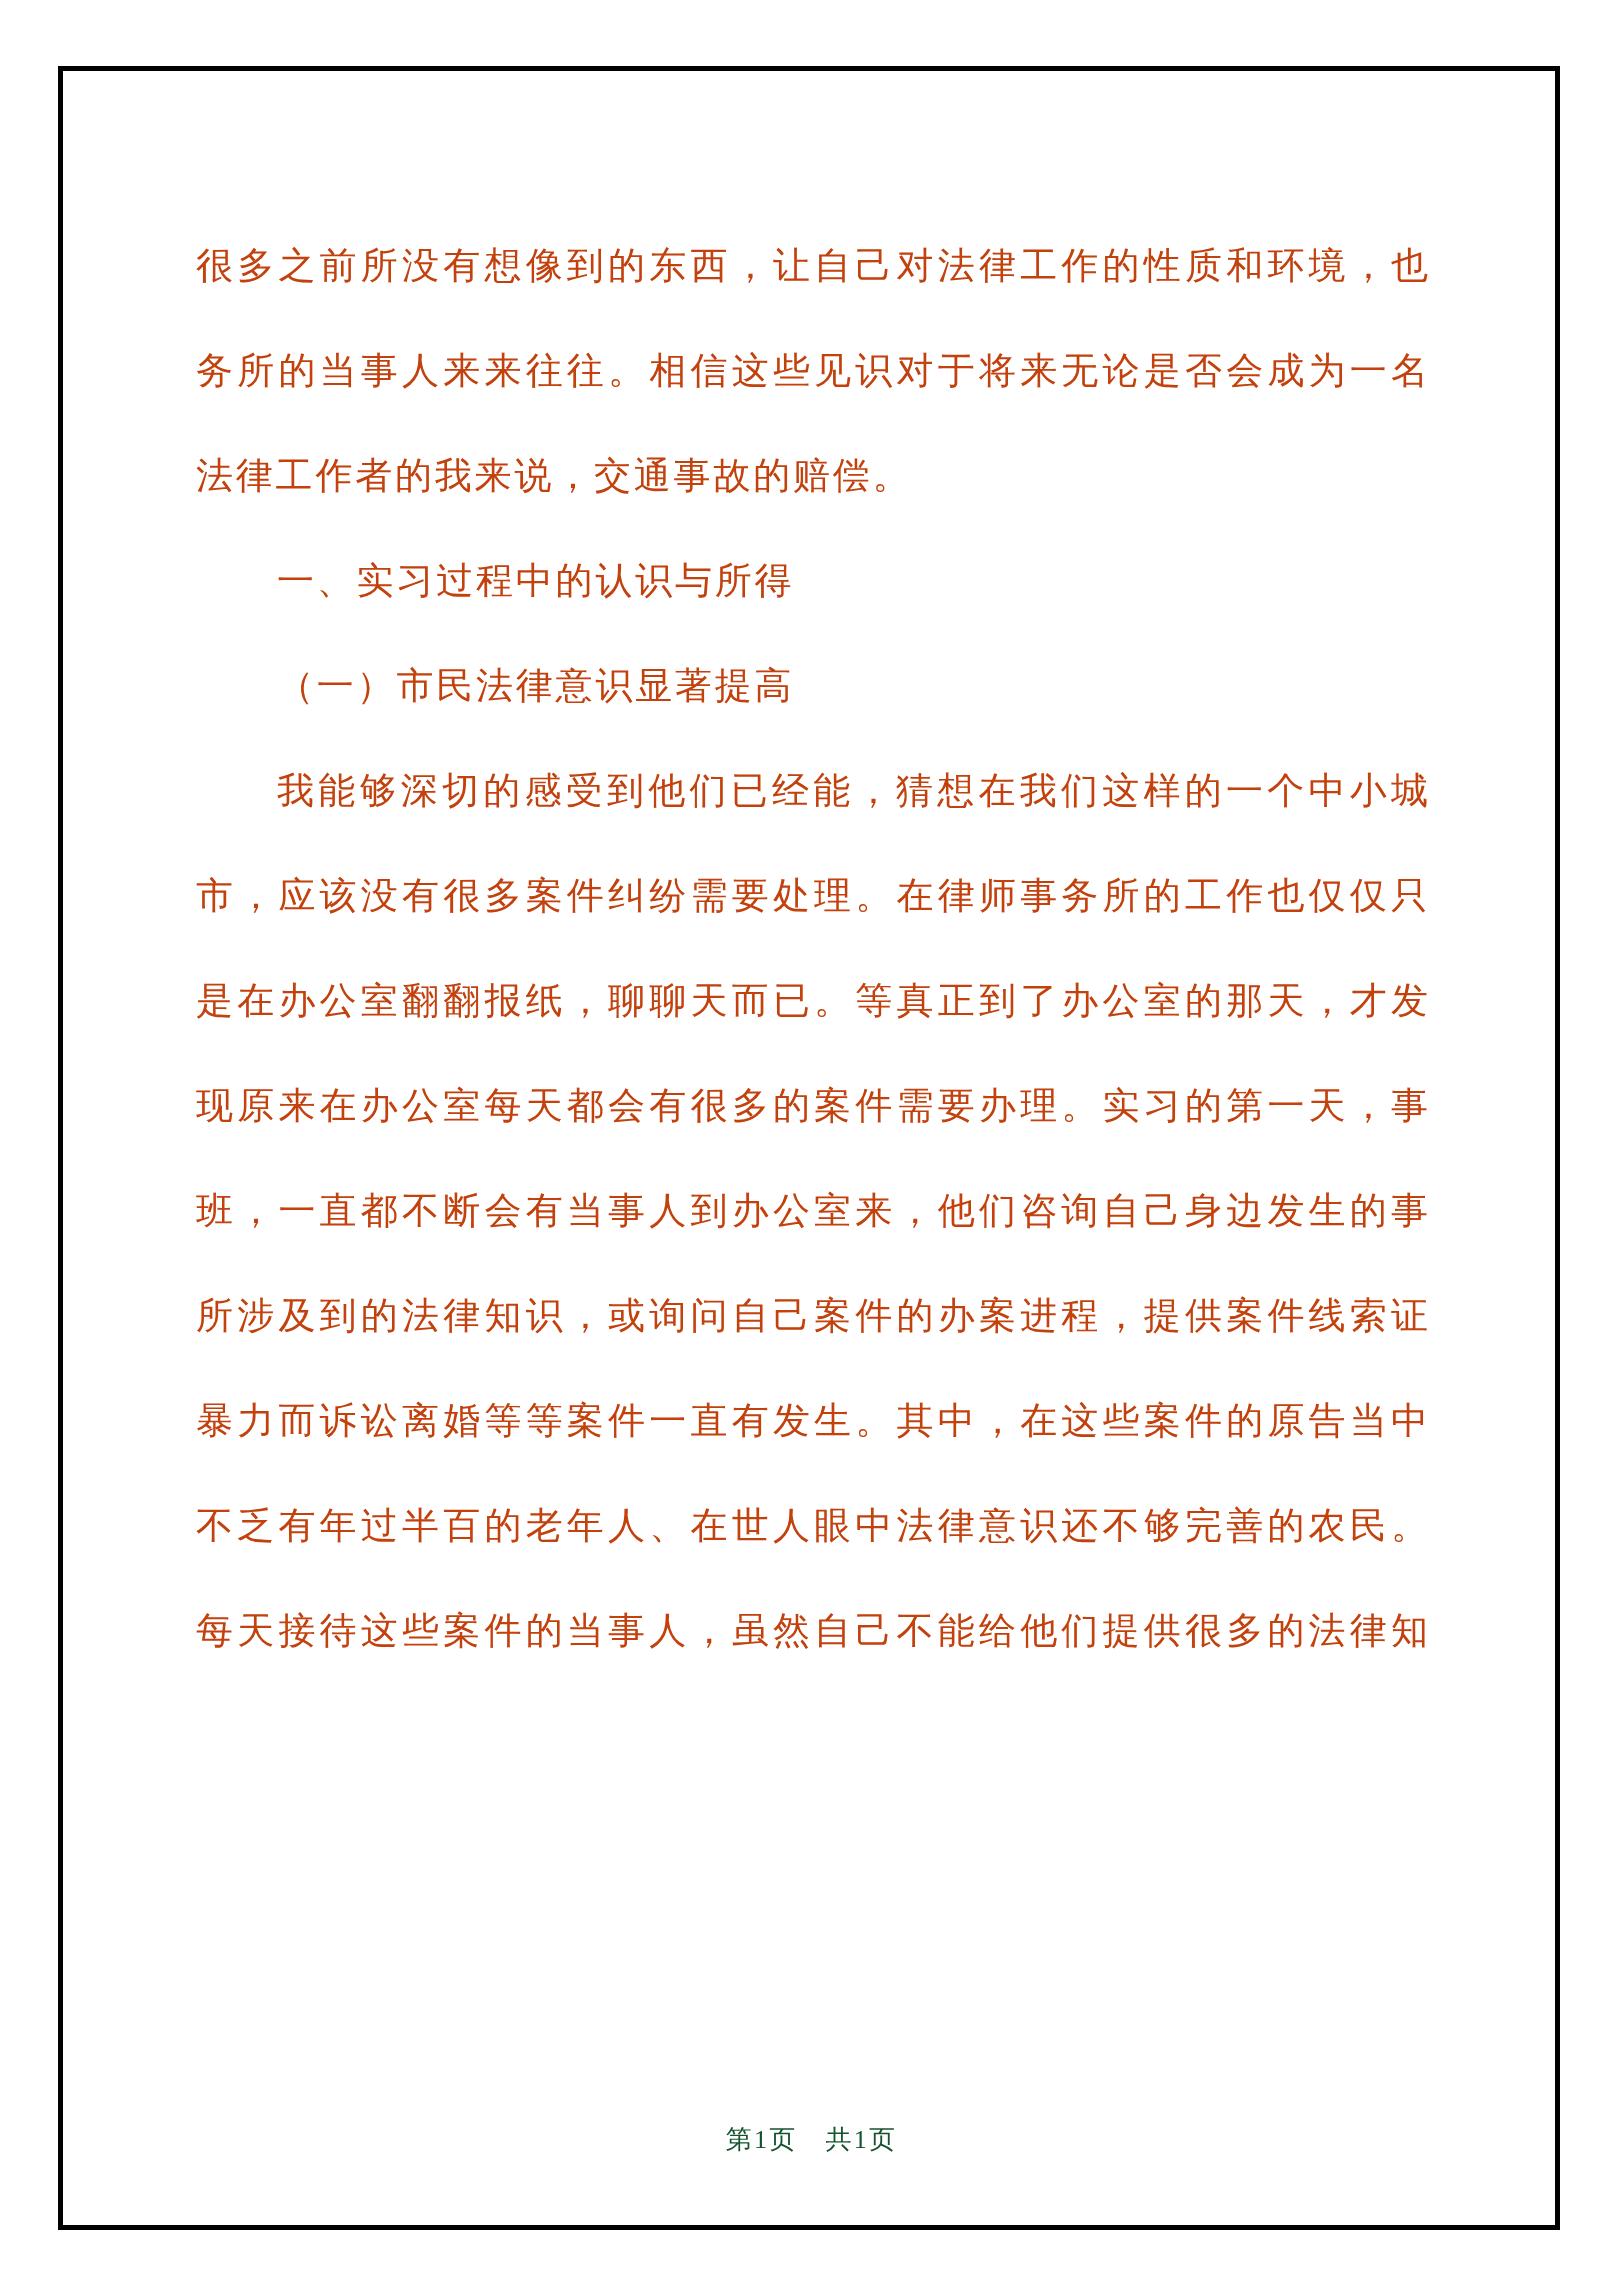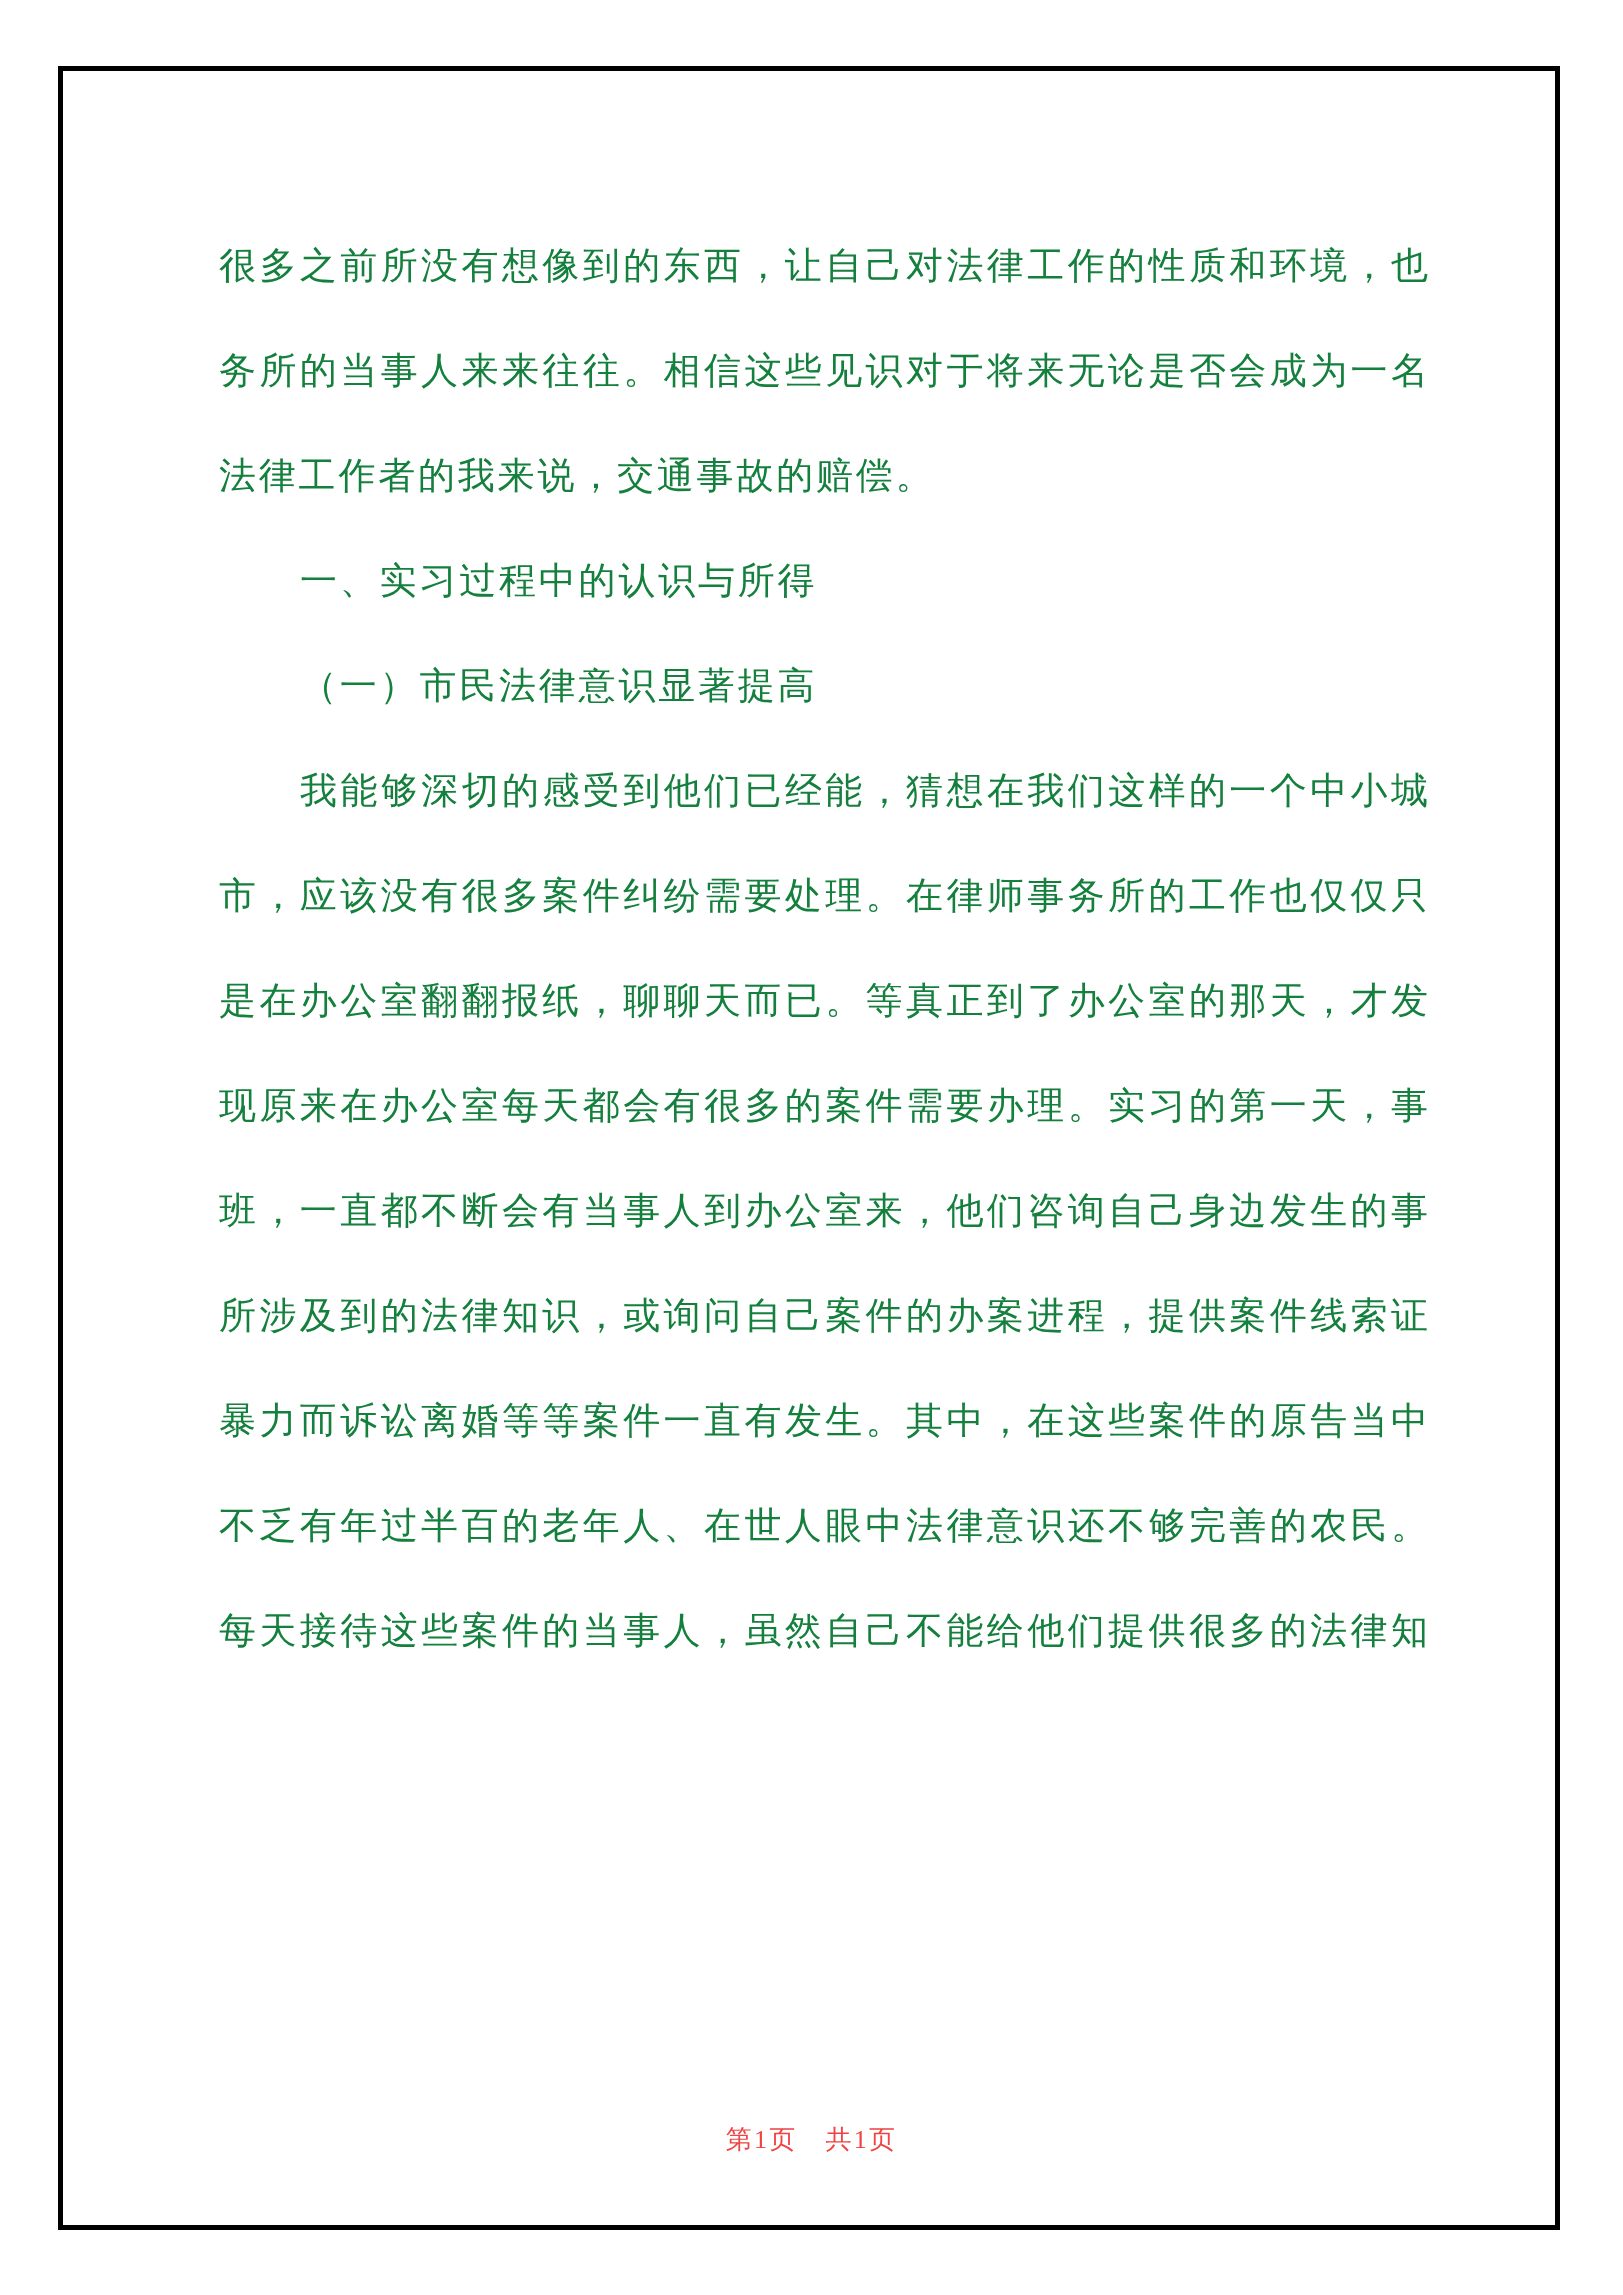--- a/index.html
+++ b/index.html
@@ -30,43 +30,42 @@
     left: 196px;
     top: 213px;
     width: 1232px;
   }
   .line {
     height: 105px;
     line-height: 105px;
     font-size: 37px;
     letter-spacing: 2.8px;
     white-space: nowrap;
-    color: #15803d;
-    margin-left: 23px;
+    color: #c2410c;
   }
   .fill {
     white-space: normal;
     text-align: justify;
     text-align-last: justify;
     text-justify: inter-character;
     letter-spacing: 0;
   }
   .indent {
     text-indent: 81px;
   }
   .footer {
     position: absolute;
     left: 0;
     top: 2123px;
     width: 100%;
     text-align: center;
     font-size: 26px;
     letter-spacing: 2.2px;
     line-height: 34px;
-    color: #ef4444;
+    color: #14532d;
   }
 </style>
 </head>
 <body>
 
 <div class="page">
   <div class="frame"></div>
 
   <div class="content">
     <div class="line fill">很多之前所没有想像到的东西，让自己对法律工作的性质和环境，也</div>

